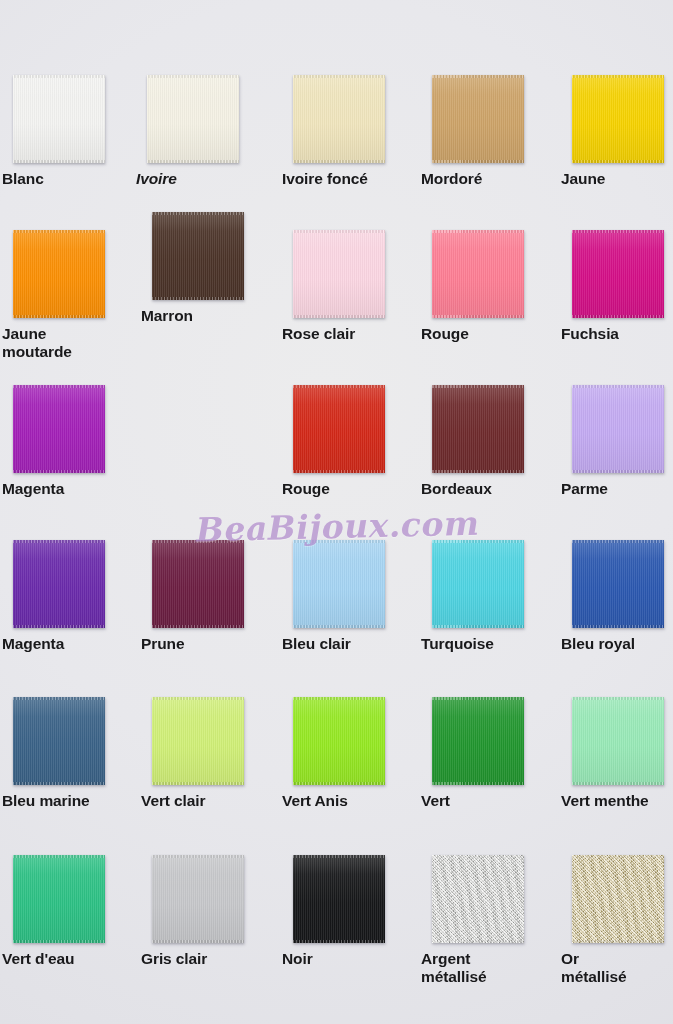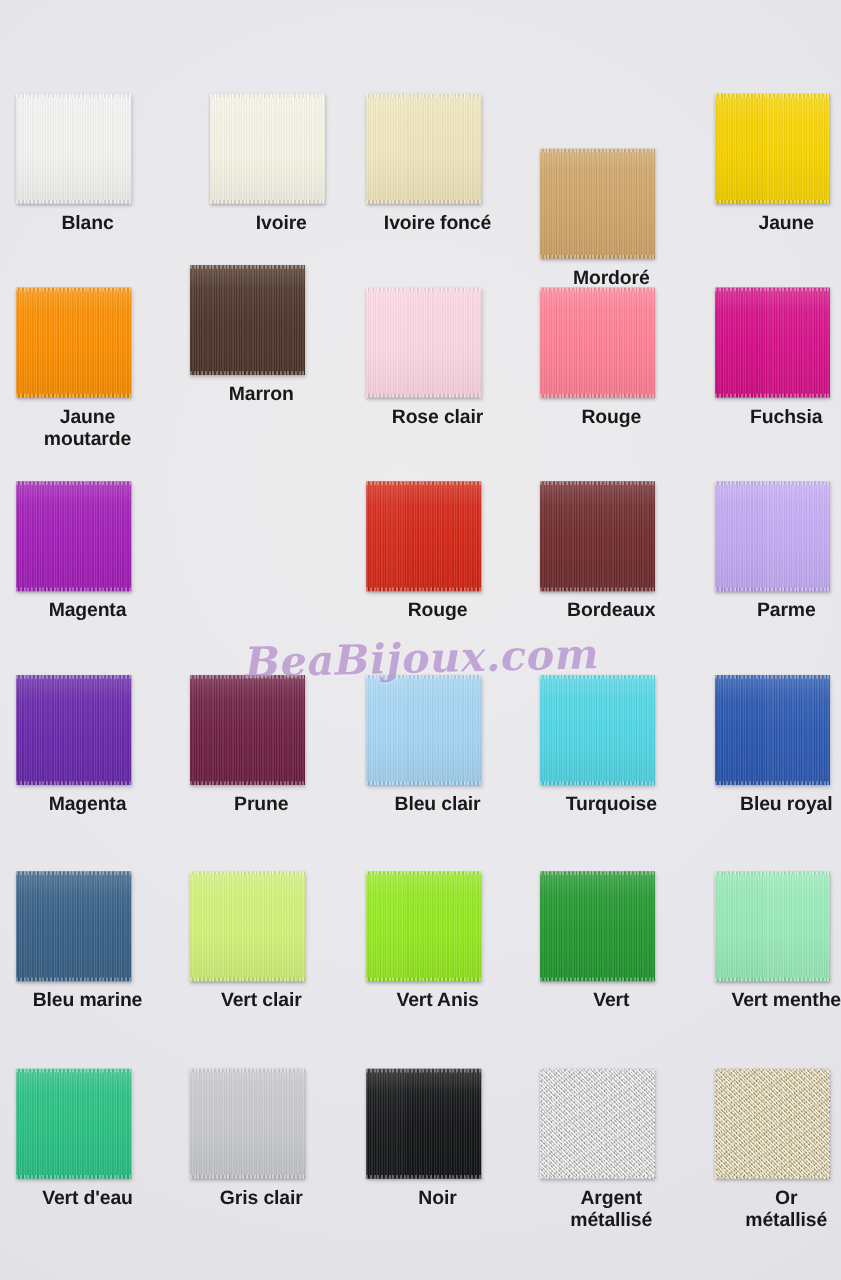--- a/index.html
+++ b/index.html
@@ -134,21 +134,21 @@
   }
   .swatch-chip.metallic::after { opacity: 0.25; }
 
   .swatch-label {
     margin-top: 7px;
     padding: 0 2px 0 2px;
     font-size: 15.5px;
     font-weight: bold;
     color: #19191b;
     line-height: 1.18;
-    text-align: center;
+    text-align: left;
     letter-spacing: -0.1px;
     white-space: nowrap;
   }
   .swatch-label .line2 { display: block; }
 
   
   #watermark {
     position: absolute;
     left: 196px;
     top: 507px;
@@ -170,33 +170,33 @@
 
 <div id="photo-backdrop"></div>
 
 <div id="swatch-grid">
     <div class="swatch-cell" style="left: 0px; top: 75px;">
       <div class="swatch-chip selvedge-bottom" title="Blanc" style="background: rgb(243, 243, 241);">
         <div class="edge-bottom"></div>
       </div>
       <div class="swatch-label"><span>Blanc</span></div>
     </div>
-    <div class="swatch-cell" style="left: 155px; top: 75px;">
+    <div class="swatch-cell" style="left: 134px; top: 75px; font-style: italic;">
       <div class="swatch-chip selvedge-bottom" title="Ivoire" style="background: rgb(244, 241, 228);">
         <div class="edge-bottom"></div>
       </div>
       <div class="swatch-label"><span>Ivoire</span></div>
     </div>
     <div class="swatch-cell" style="left: 280px; top: 75px;">
       <div class="swatch-chip selvedge-bottom" title="Ivoire foncé" style="background: rgb(240, 229, 189);">
         <div class="edge-bottom"></div>
       </div>
       <div class="swatch-label"><span>Ivoire foncé</span></div>
     </div>
-    <div class="swatch-cell" style="left: 419px; top: 75px; margin-top: 44px;">
+    <div class="swatch-cell" style="left: 419px; top: 75px;">
       <div class="swatch-chip selvedge-bottom" title="Mordoré" style="background: rgb(205, 163, 104);">
         <div class="edge-bottom"></div>
       </div>
       <div class="swatch-label"><span>Mordoré</span></div>
     </div>
     <div class="swatch-cell" style="left: 559px; top: 75px;">
       <div class="swatch-chip selvedge-bottom" title="Jaune" style="background: rgb(246, 210, 0);">
         <div class="edge-bottom"></div>
       </div>
       <div class="swatch-label"><span>Jaune</span></div>

